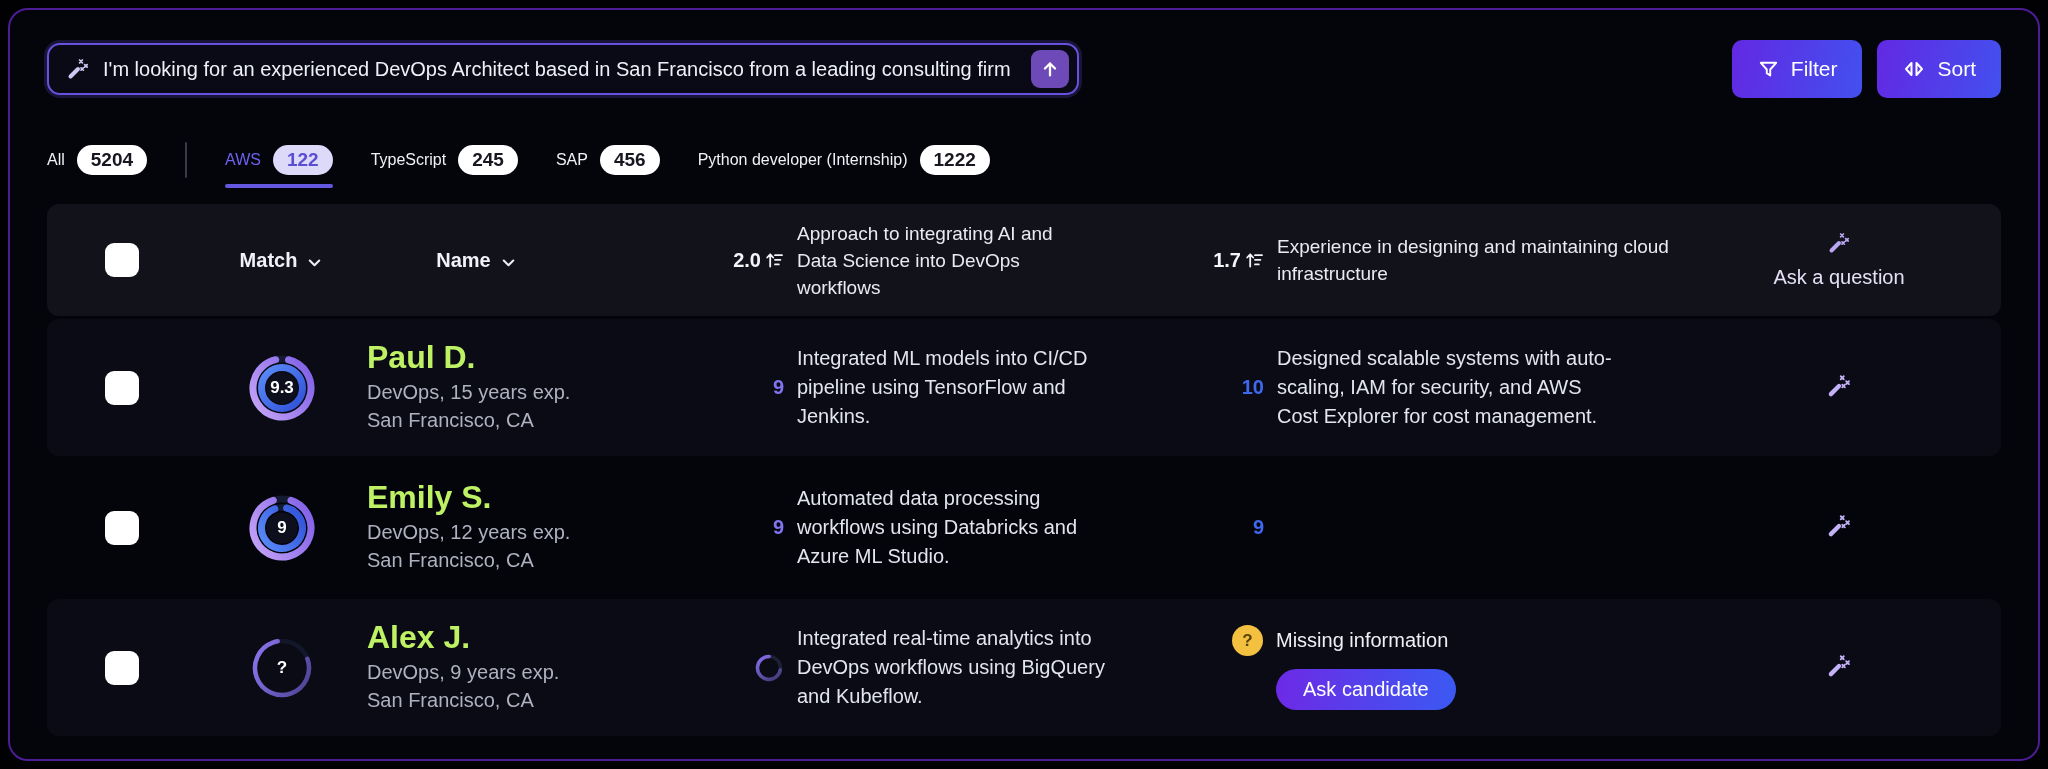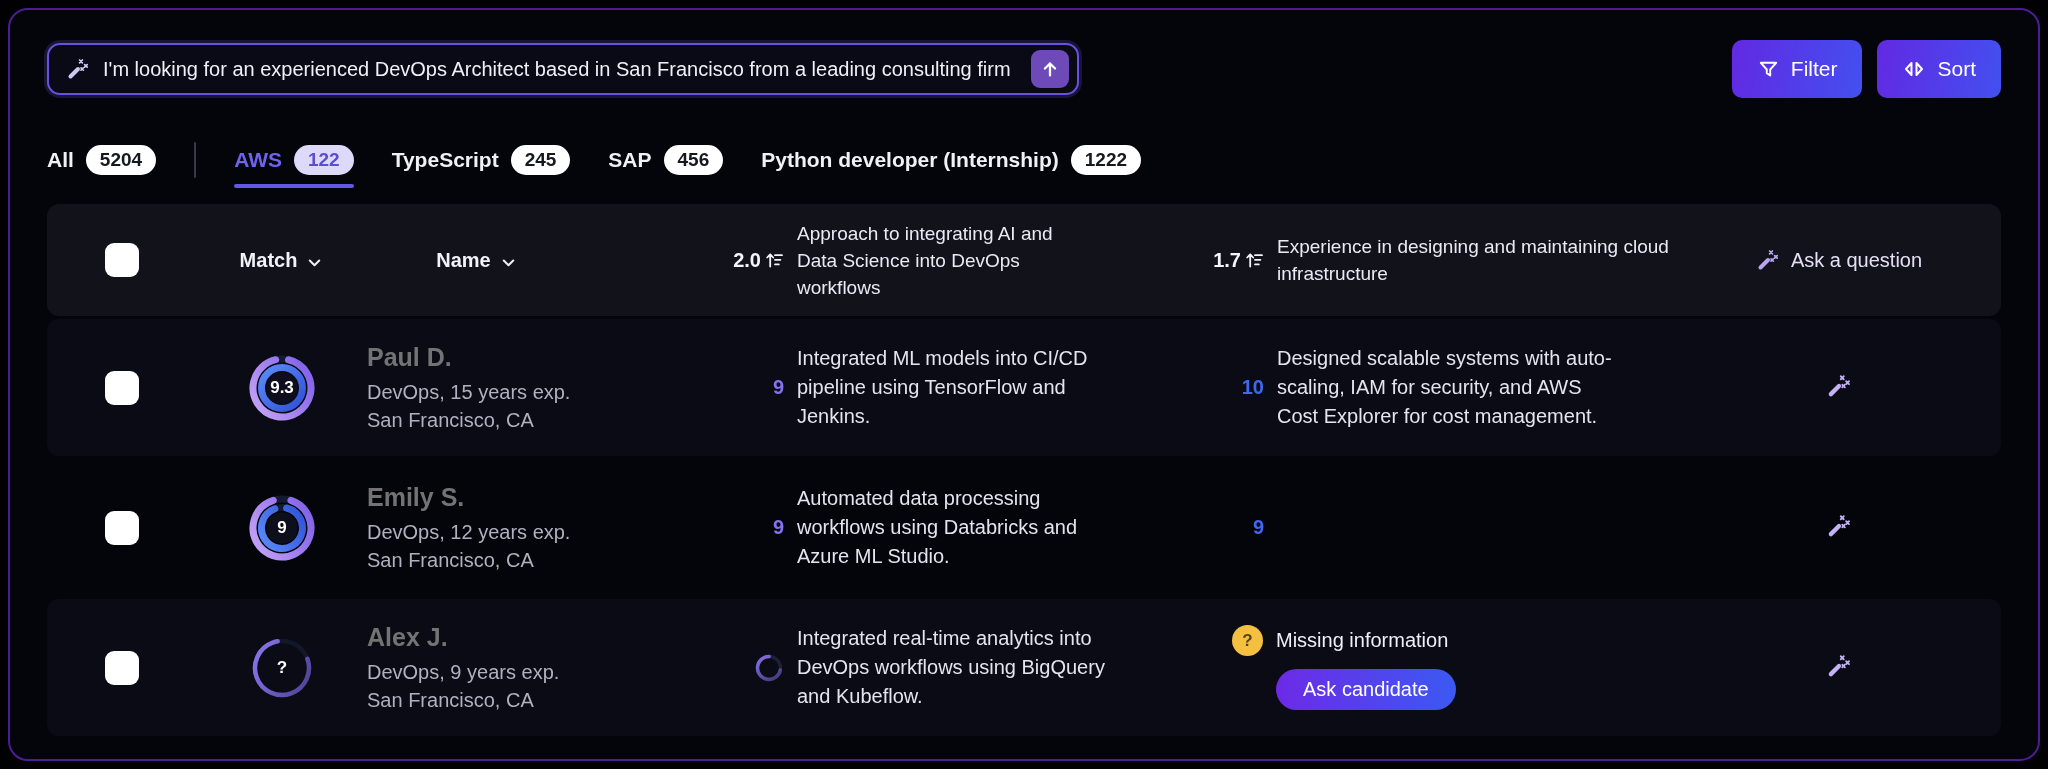--- a/index.html
+++ b/index.html
@@ -16,21 +16,21 @@
   .search-submit { width:38px; height:38px; flex:none; border:none; border-radius:9px; background:#6d4ab8; color:#fff;
                    display:flex; align-items:center; justify-content:center; cursor:pointer; }
   .actions { display:flex; gap:15px; }
   .grad-btn { height:58px; padding:0 25px; border:none; border-radius:10px; cursor:pointer;
               background:linear-gradient(100deg,#6229e3 0%,#4350ef 100%);
               color:#fff; font-size:21px; font-family:inherit; display:flex; align-items:center; gap:11px; }
 
   
   .tabs { margin-top:40px; display:flex; align-items:center; gap:38px; height:44px; }
   .tab { display:flex; align-items:center; gap:12px; cursor:pointer; position:relative; height:100%; }
-  .tab-label { color:#f0f1f6; font-size:21px; font-weight:bold; }
+  .tab-label { color:#f0f1f6; font-size:16px; font-weight:normal; }
   .tab-count { background:#ffffff; color:#16171f; font-size:19px; font-weight:bold; padding:4px 14px; border-radius:999px; }
   .tab.active .tab-label { color:#6e62ef; }
   .tab.active .tab-count { background:#ddd9f9; color:#5b4ed2; }
   .tab.active::after { content:""; position:absolute; left:0; right:0; bottom:-6px; height:4px; border-radius:2px; background:#6457e0; }
   .tab-divider { width:2px; height:36px; background:#3a3a46; border-radius:1px; }
 
   
   .table { margin-top:22px; display:flex; flex-direction:column; gap:3px; }
   .trow { display:flex; align-items:center; border-radius:12px; }
   .thead { background:#12121b; height:112px; }
@@ -49,28 +49,28 @@
   .sort-head { display:flex; align-items:flex-end; gap:8px; color:#f2f3f8; font-size:20px; font-weight:bold; cursor:pointer; }
   .sort-head .chev { color:#eceef4; }
 
   .numbox { width:70px; flex:none; display:flex; justify-content:flex-end; align-items:center; padding-right:13px; }
   .numbox2 { width:100px; flex:none; display:flex; justify-content:flex-end; align-items:center; padding-right:13px; }
   .weight { display:flex; align-items:center; gap:3px; color:#f4f5f9; font-size:20px; font-weight:bold; cursor:pointer; }
   .question { color:#e9eaf2; font-size:19px; line-height:27px; }
   .q1w { width:300px; }
   .q2w { width:392px; }
 
-  .ask-q { display:flex; align-items:center; gap:11px; color:#e6e0f6; font-size:20px; cursor:pointer; background:none; border:none; font-family:inherit; }
+  .ask-q { display:flex; align-items:center; gap:11px; color:#e6e0f6; font-size:20px; cursor:pointer; background:none; border:none; font-family:inherit;flex-direction:column; }
   .ask-q .wand { color:#b9a6f2; }
 
   
   .ring { position:relative; width:72px; height:72px; }
   .ring .score { position:absolute; inset:0; display:flex; align-items:center; justify-content:center;
                  color:#fff; font-size:17px; font-weight:bold; }
-  .name { color:#737373; font-size:25px; font-weight:bold; line-height:32px; margin-bottom:5px; }
+  .name { color:#bef264; font-size:32px; font-weight:bold; line-height:32px; margin-bottom:5px; }
   .sub { color:#aeb1bf; font-size:20px; line-height:28px; }
   .cell-num { font-size:20px; font-weight:bold; }
   .num-purple { color:#8273f0; }
   .num-blue { color:#3e68f0; }
   .cell-text { color:#e2e4ee; font-size:20px; line-height:29px; }
   .t1w { width:312px; }
   .t2w { width:348px; }
   .row-wand { background:none; border:none; color:#c3b2f5; cursor:pointer; }
 
   

